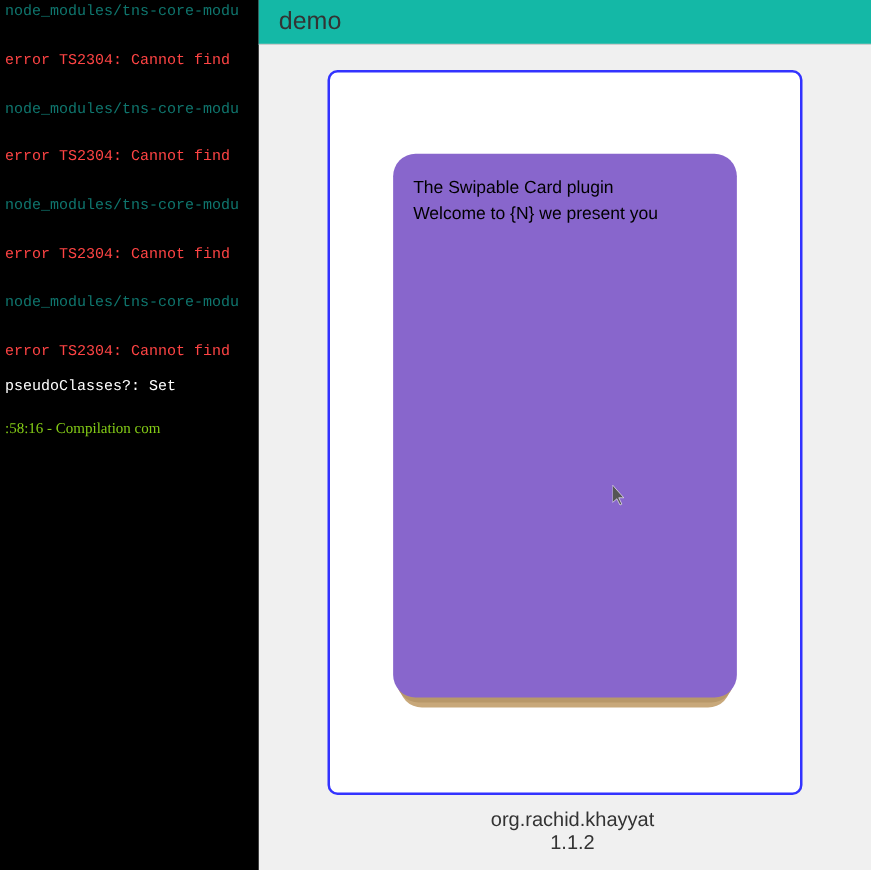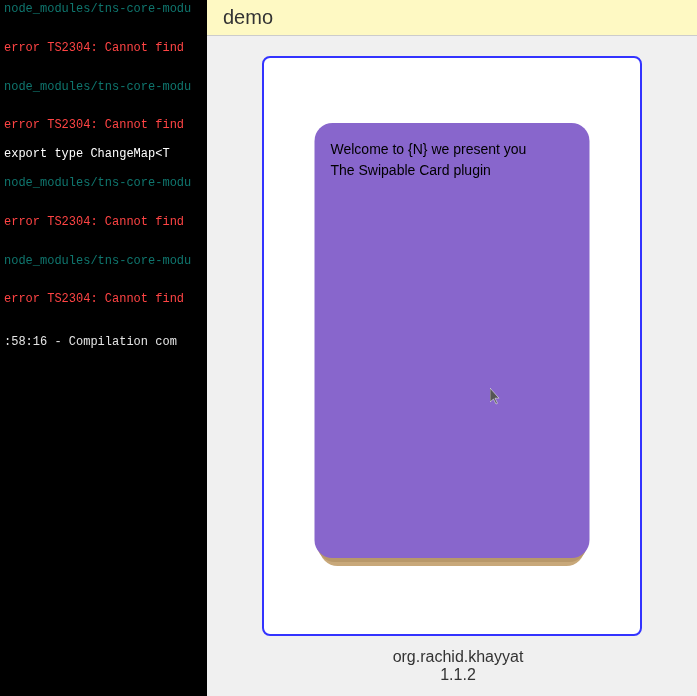--- a/index.html
+++ b/index.html
@@ -42,38 +42,39 @@
 
     .left-panel .line.code-line {
       color: #fff;
     }
 
     .left-panel .line.spacer {
       height: 10px;
     }
 
     .left-panel .line.compilation {
-      color: #e5e5e5;
+      color: #84cc16;
       margin-top: 4px;
+      font-family: Liberation Serif, serif;
     }
 
     
     .right-panel {
       flex: 1;
       background: #f0f0f0;
       display: flex;
       flex-direction: column;
       align-items: center;
       padding: 0;
     }
 
     .demo-header {
       width: 100%;
       padding: 6px 16px;
-      background: #fef9c3;
+      background: #14b8a6;
       border-bottom: 1px solid #ccc;
     }
 
     .demo-header h1 {
       font-family: sans-serif;
       font-size: 20px;
       font-weight: normal;
       color: #333;
     }
 
@@ -184,48 +185,48 @@
 <body>
 
 <div class="left-panel">
   <div class="line error-path">node_modules/tns-core-modu</div>
   <div class="line error-msg">error TS2304: Cannot find </div>
   <div class="line spacer"></div>
   <div class="line spacer"></div>
   <div class="line error-path">node_modules/tns-core-modu</div>
   <div class="line error-msg">error TS2304: Cannot find </div>
   <div class="line spacer"></div>
-  <div class="line code-line">export type ChangeMap&lt;T</div>
-  <div class="line spacer"></div>
-  <div class="line error-path">node_modules/tns-core-modu</div>
-  <div class="line error-msg">error TS2304: Cannot find </div>
-  <div class="line spacer"></div>
-  <div class="line spacer"></div>
-  <div class="line error-path">node_modules/tns-core-modu</div>
-  <div class="line error-msg">error TS2304: Cannot find </div>
-  <div class="line spacer"></div>
+  <div class="line spacer"></div>
+  <div class="line error-path">node_modules/tns-core-modu</div>
+  <div class="line error-msg">error TS2304: Cannot find </div>
+  <div class="line spacer"></div>
+  <div class="line spacer"></div>
+  <div class="line error-path">node_modules/tns-core-modu</div>
+  <div class="line error-msg">error TS2304: Cannot find </div>
+  <div class="line spacer"></div>
+  <div class="line code-line">  pseudoClasses?: Set</div>
   <div class="line spacer"></div>
   <div class="line compilation">:58:16 - Compilation com</div>
 </div>
 
 <div class="right-panel">
   <div class="demo-header">
     <h1>demo</h1>
   </div>
   <div class="demo-content">
     <div class="phone-frame">
       <div class="card-stack">
 
         <div class="card card-bottom"></div>
 
         <div class="card card-middle"></div>
 
         <div class="card card-top">
+          <div class="card-text">The Swipable Card plugin</div>
           <div class="card-text">Welcome to {N} we present you</div>
-          <div class="card-text">The Swipable Card plugin</div>
         </div>
 
         <svg class="mouse-cursor" viewBox="0 0 12 18" style="position:absolute; right:90px; bottom:160px; pointer-events:none;">
           <path d="M0,0 L0,14 L3.5,11 L6,16 L7.5,15.3 L5,10.2 L9,10.2 Z" fill="#555" stroke="#fff" stroke-width="0.5"></path>
         </svg>
       </div>
     </div>
     <div class="bottom-info">
       <div class="org">org.rachid.khayyat</div>
       <div class="version">1.1.2</div>

